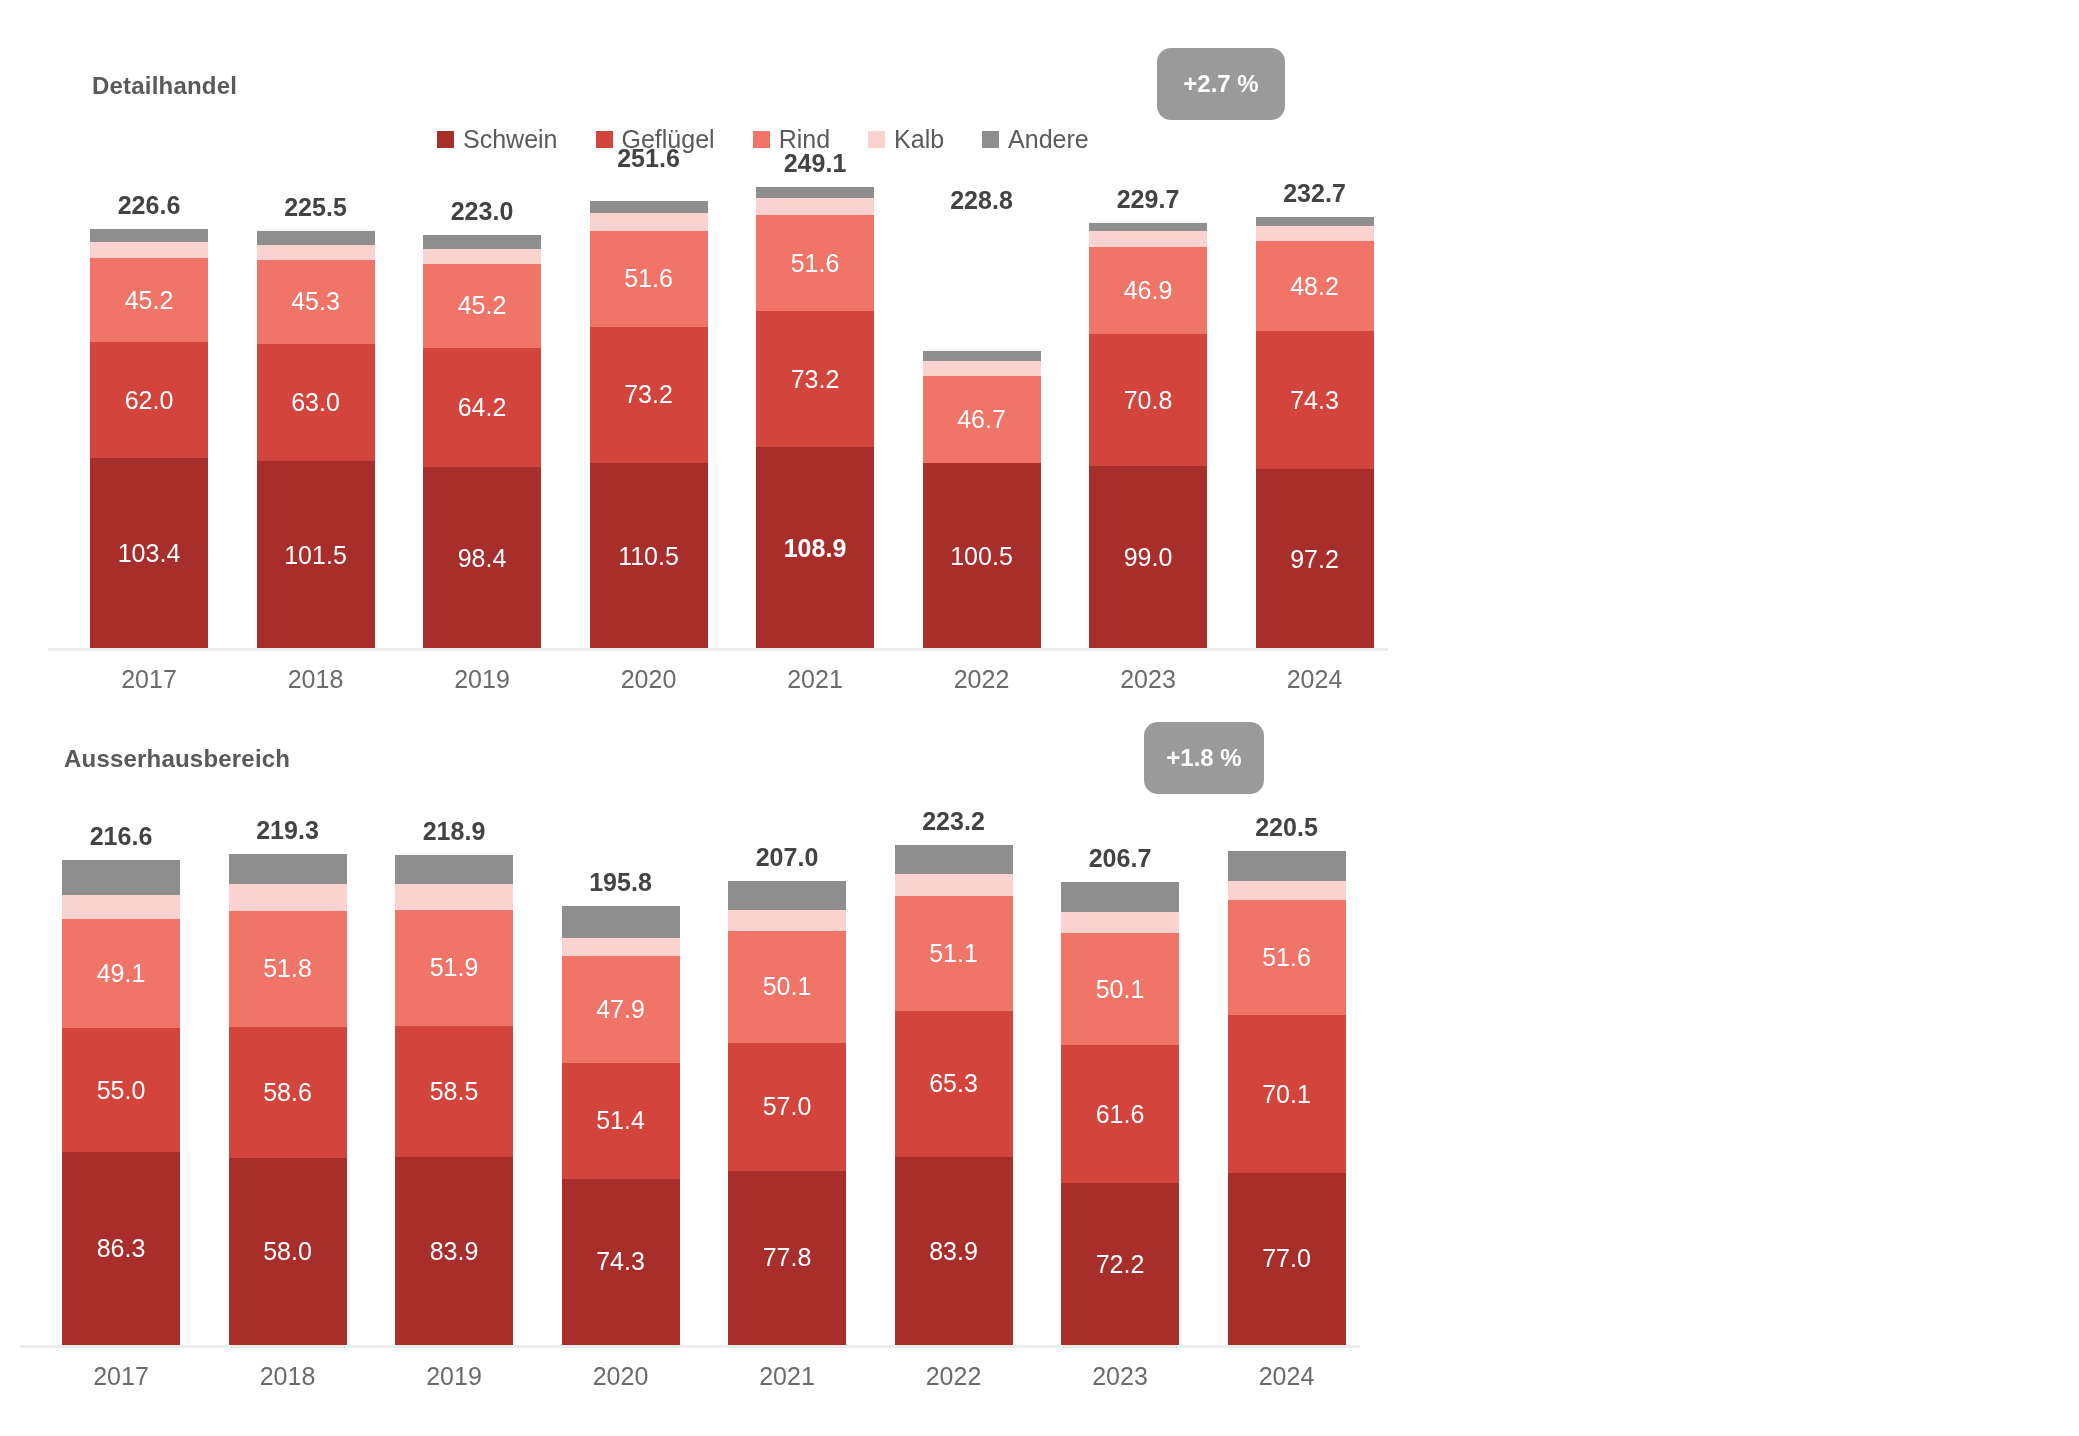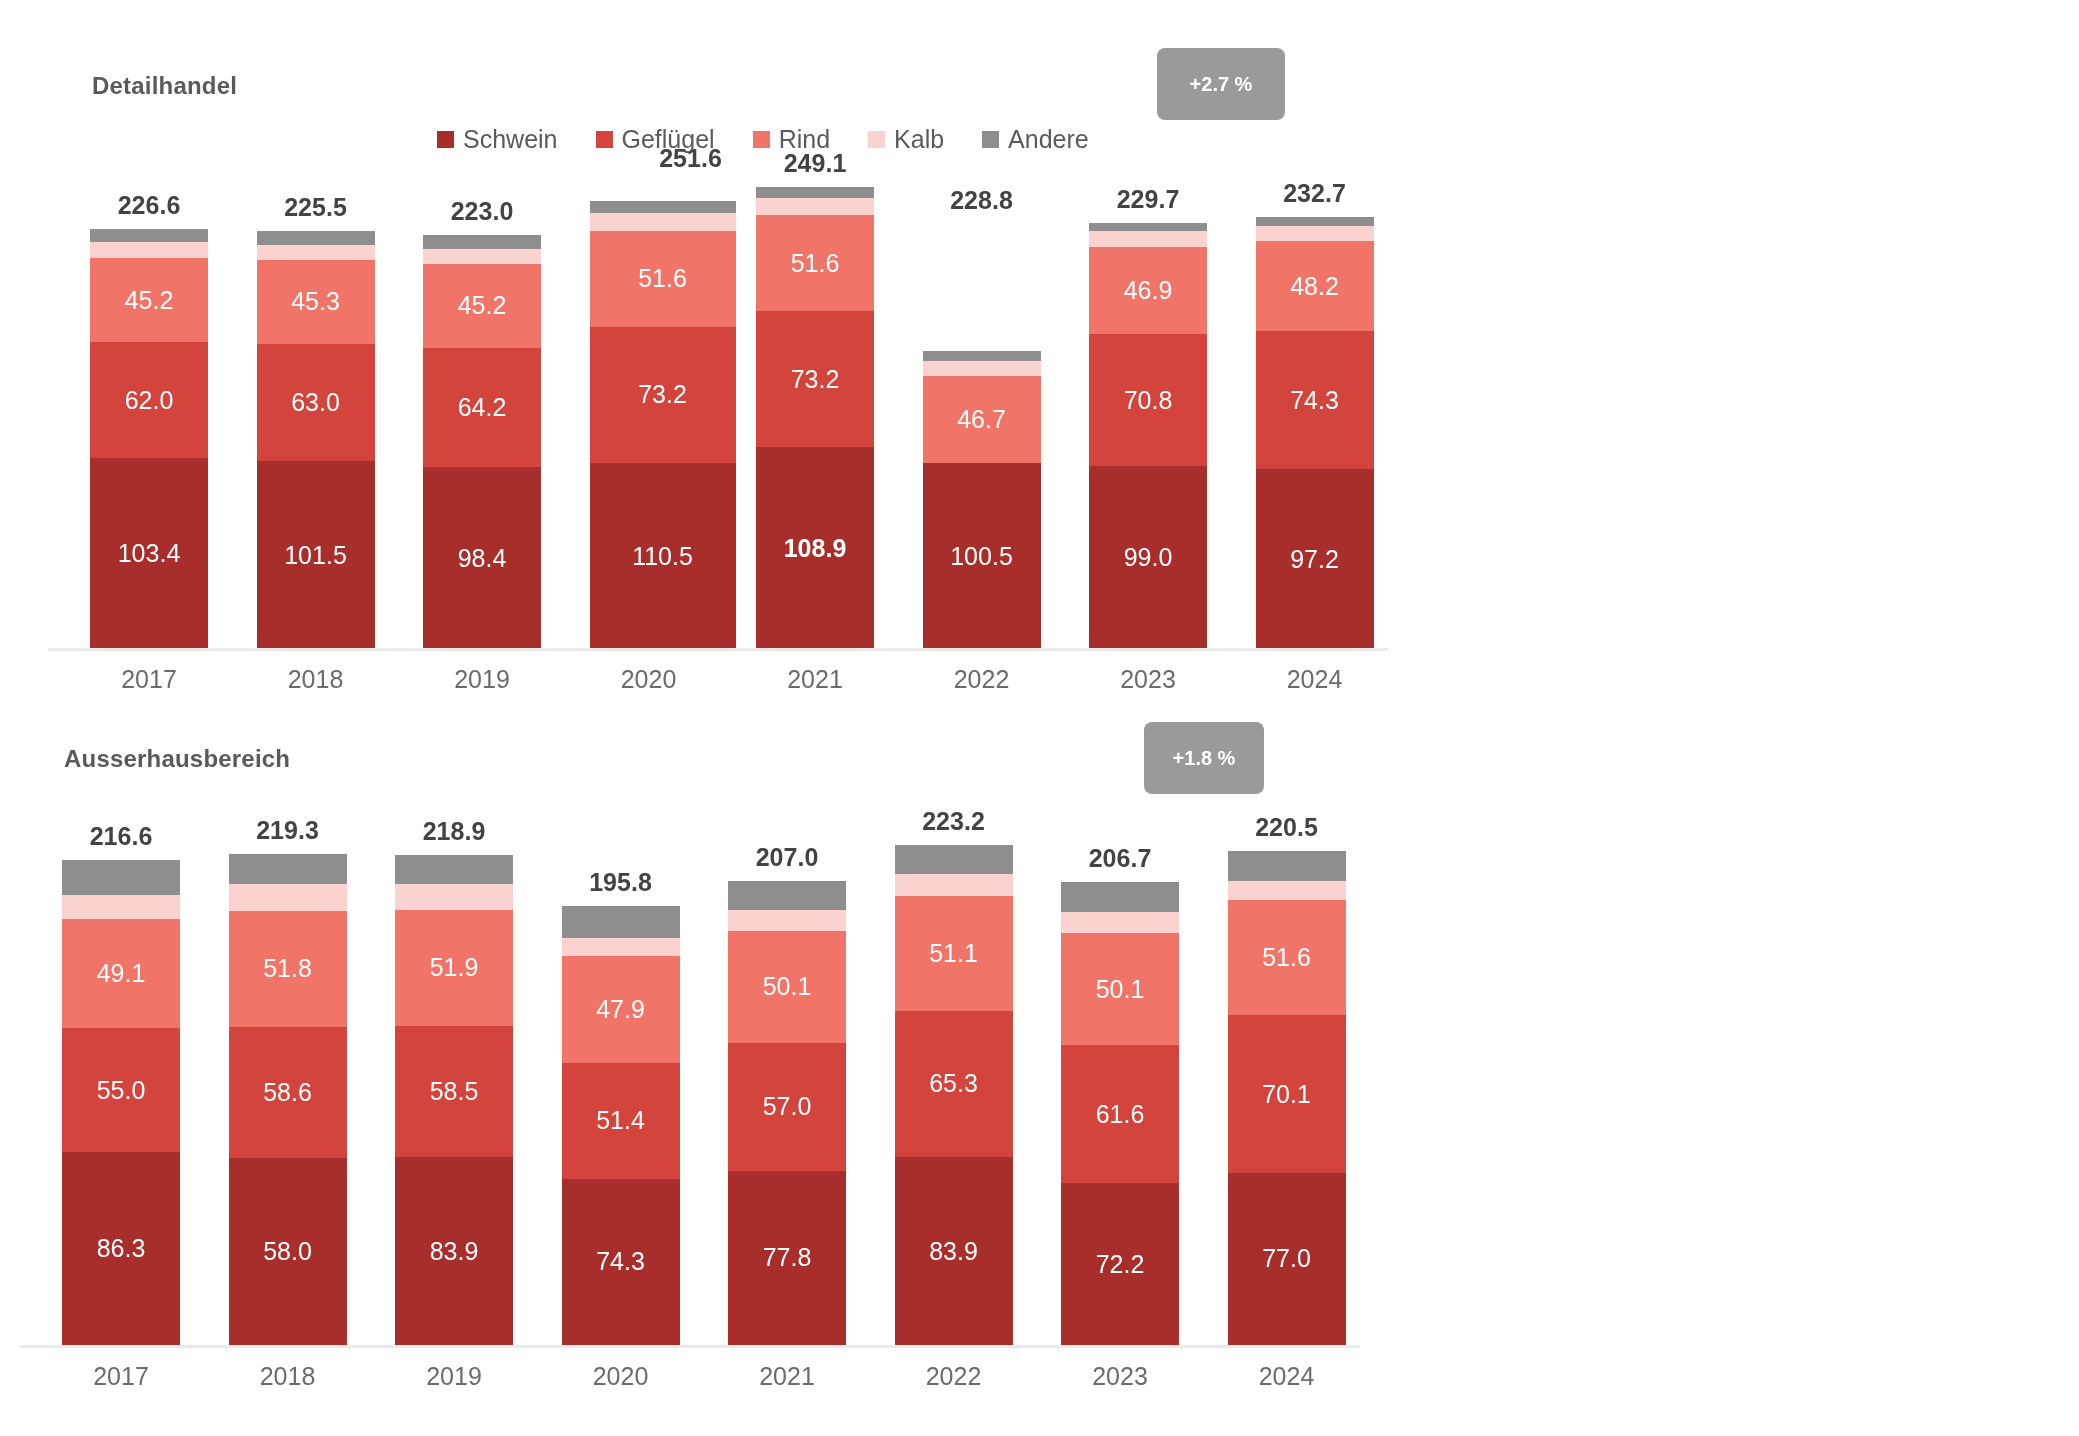--- a/index.html
+++ b/index.html
@@ -32,23 +32,23 @@
     letter-spacing: .2px;
     white-space: nowrap;
   }
   #title-detailhandel { left: 64px; top: 72px; }
   #title-ausserhaus   { left: 64px; top: 745px; }
 
   .delta-badge {
     position: absolute;
     background: #9a9a9a;
     color: #ffffff;
-    font-size: 20px;
+    font-size: 24px;
     font-weight: bold;
-    border-radius: 8px;
+    border-radius: 14px;
     display: flex;
     align-items: center;
     justify-content: center;
     white-space: nowrap;
   }
   #badge-detailhandel {
     left: 1129px; top: 48px; width: 128px; height: 72px;
   }
   #badge-ausserhaus {
     left: 1144px; top: 722px; width: 120px; height: 72px;
@@ -222,21 +222,21 @@
           <div class="seg" style="height: 119.418px; background: rgb(211, 69, 60);">
             <span class="seg-label">64.2</span>
           </div>
           <div class="seg" style="height: 84.0763px; background: rgb(240, 117, 104);">
             <span class="seg-label">45.2</span>
           </div>
           <div class="seg" style="height: 14.8808px; background: rgb(250, 210, 207);"></div>
           <div class="seg" style="height: 13.3927px; background: rgb(142, 142, 142);"></div>
         </div>
       </div>
-      <div class="bar-group" style="left: 561.5px; height: 468px; padding-left: 28px;">
+      <div class="bar-group" style="left: 561.5px; height: 468px;">
         <div class="bar-total">251.6</div>
         <div class="bar-stack" style="height: 468px;">
           <div class="seg" style="height: 187px; background: rgb(168, 46, 44); text-align: right;">
             <span class="seg-label">110.5</span>
           </div>
           <div class="seg" style="height: 136.159px; background: rgb(211, 69, 60);">
             <span class="seg-label">73.2</span>
           </div>
           <div class="seg" style="height: 95.9809px; background: rgb(240, 117, 104);">
             <span class="seg-label">51.6</span>

